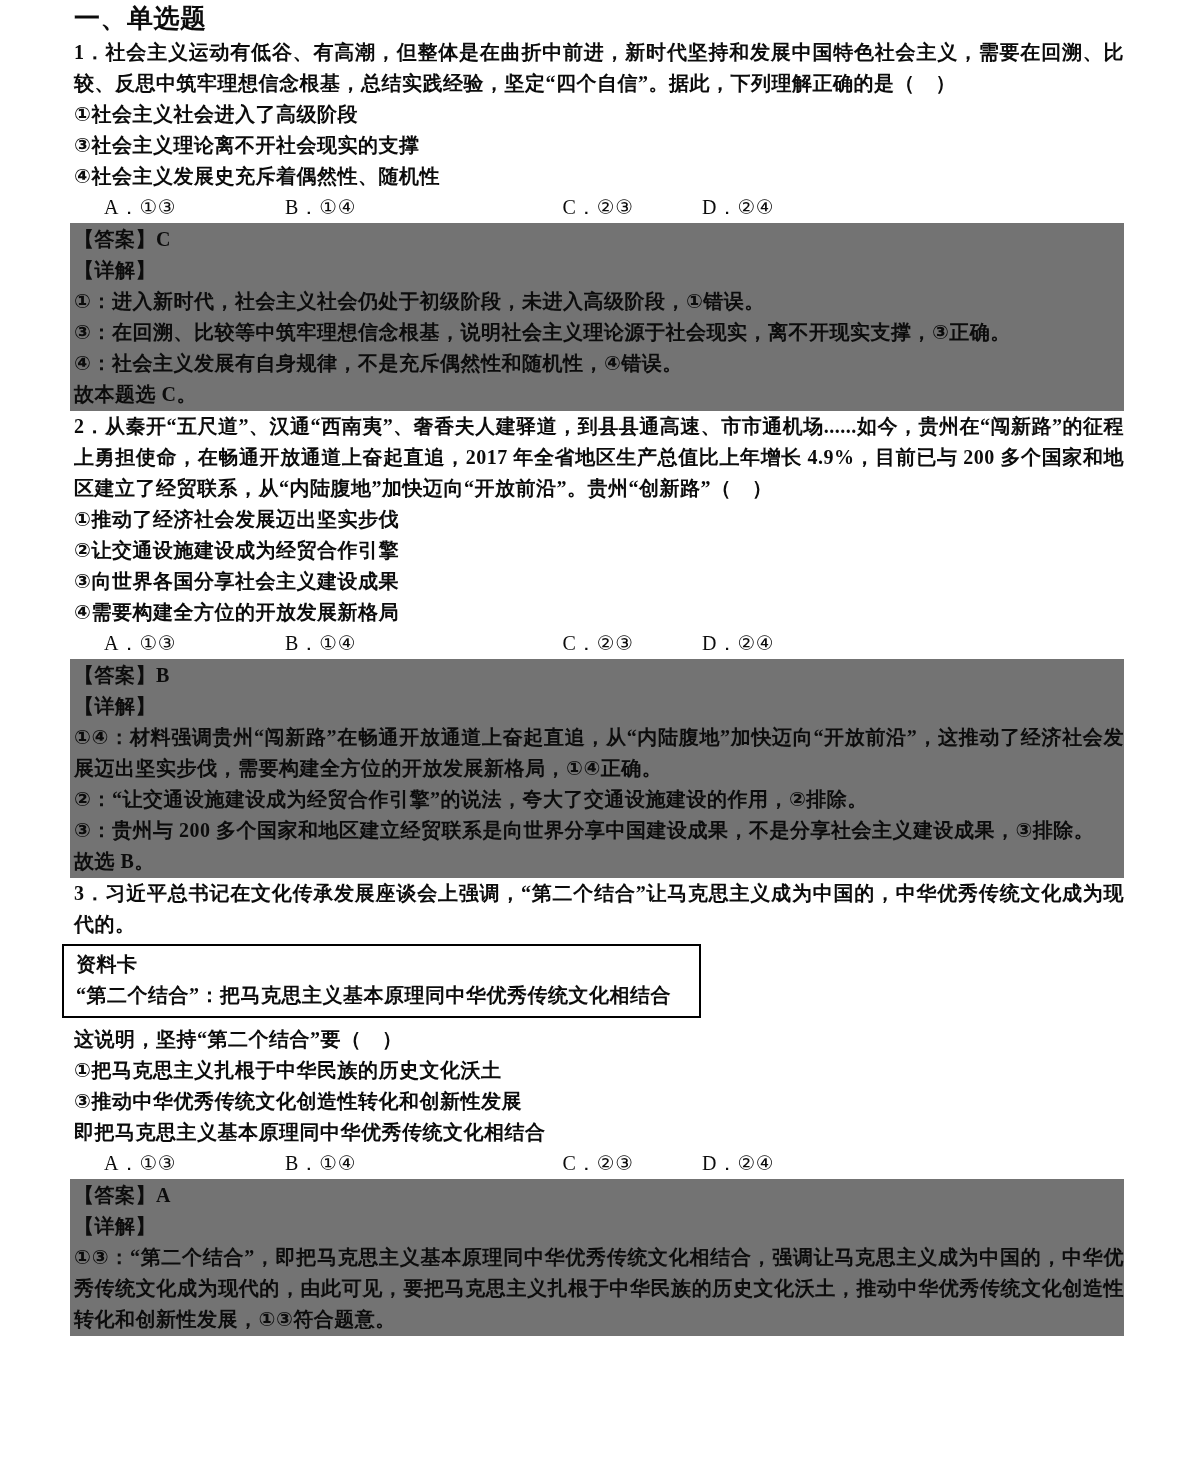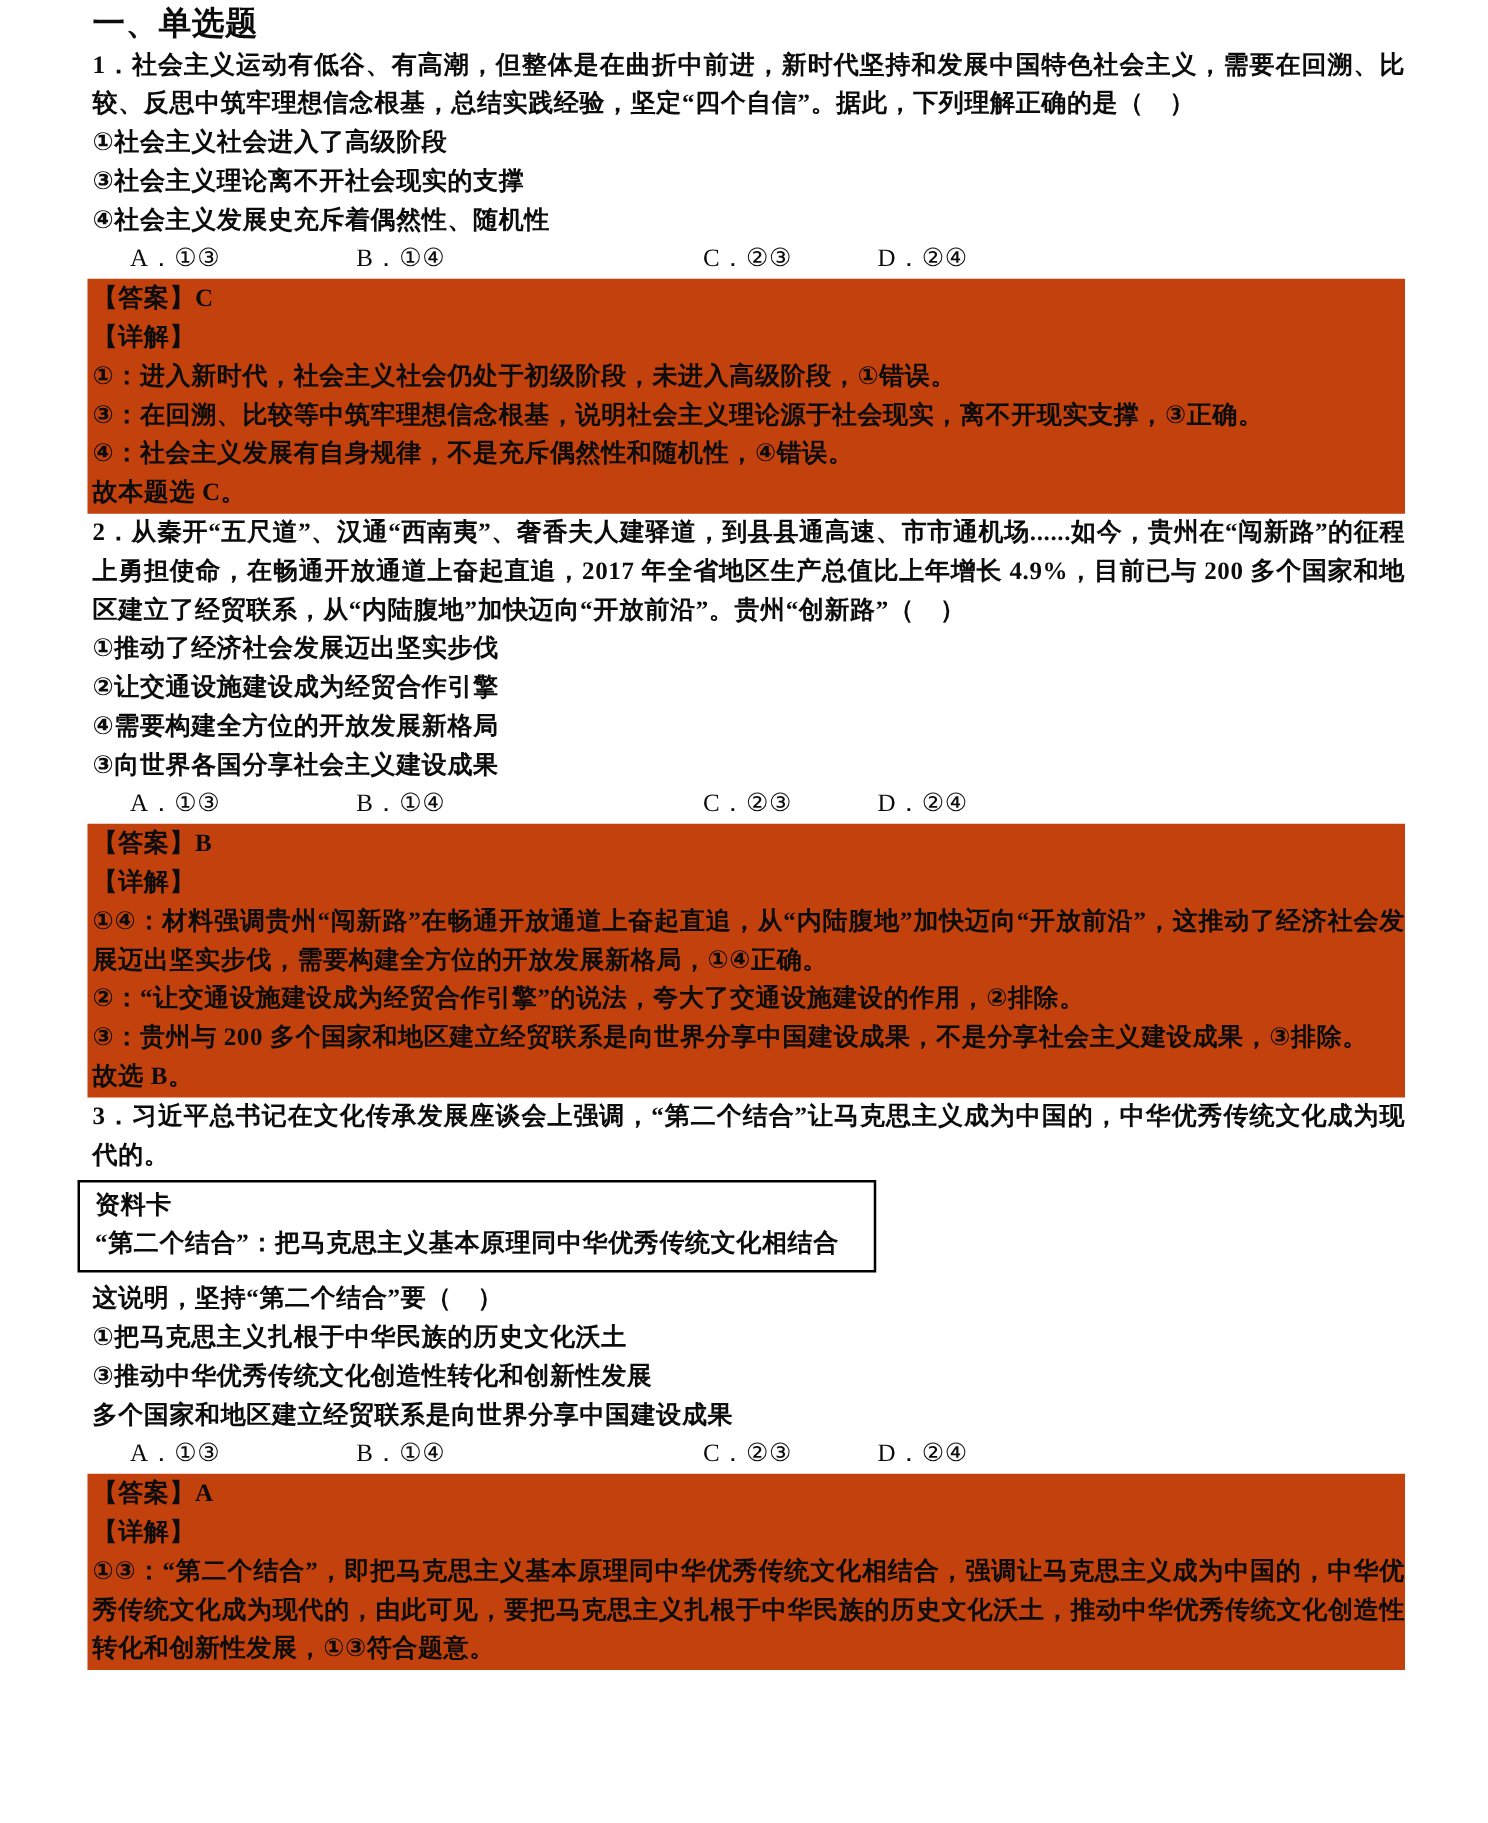--- a/index.html
+++ b/index.html
@@ -37,21 +37,21 @@
     height: 31px;
     padding-left: 34px;
     white-space: nowrap;
     text-align: left;
   }
   .ch { display: inline-block; }
   .ch-a { width: 181px; }
   .ch-b { width: 209px; }
   .ch-c { width: 208px; text-align: center; }
   .answer-block {
-    background: #c2410c;
+    background: #737373;
     padding: 1px 0 1px 0;
   }
   .material-card {
     border: 2px solid #000000;
     width: 617px;
     margin: 4px 0 6px -8px;
     padding: 3px 6px 5px 12px;
   }
   .material-card p { padding-left: 0; }
 </style>
@@ -77,22 +77,22 @@
       <p>③：在回溯、比较等中筑牢理想信念根基，说明社会主义理论源于社会现实，离不开现实支撑，③正确。</p>
       <p>④：社会主义发展有自身规律，不是充斥偶然性和随机性，④错误。</p>
       <p>故本题选 C。</p>
     </div>
   </section>
 
   <section>
     <p>2．从秦开“五尺道”、汉通“西南夷”、奢香夫人建驿道，到县县通高速、市市通机场......如今，贵州在“闯新路”的征程上勇担使命，在畅通开放通道上奋起直追，2017 年全省地区生产总值比上年增长 4.9%，目前已与 200 多个国家和地区建立了经贸联系，从“内陆腹地”加快迈向“开放前沿”。贵州“创新路”（　）</p>
     <p>①推动了经济社会发展迈出坚实步伐</p>
     <p>②让交通设施建设成为经贸合作引擎</p>
+    <p>③向世界各国分享社会主义建设成果</p>
     <p>④需要构建全方位的开放发展新格局</p>
-    <p>③向世界各国分享社会主义建设成果</p>
     <div class="choices">
       <span class="ch ch-a">A．①③</span><span class="ch ch-b">B．①④</span><span class="ch ch-c">C．②③</span><span class="ch ch-d">D．②④</span>
     </div>
     <div class="answer-block">
       <p>【答案】B</p>
       <p>【详解】</p>
       <p>①④：材料强调贵州“闯新路”在畅通开放通道上奋起直追，从“内陆腹地”加快迈向“开放前沿”，这推动了经济社会发展迈出坚实步伐，需要构建全方位的开放发展新格局，①④正确。</p>
       <p>②：“让交通设施建设成为经贸合作引擎”的说法，夸大了交通设施建设的作用，②排除。</p>
       <p>③：贵州与 200 多个国家和地区建立经贸联系是向世界分享中国建设成果，不是分享社会主义建设成果，③排除。</p>
       <p>故选 B。</p>
@@ -101,21 +101,21 @@
 
   <section>
     <p>3．习近平总书记在文化传承发展座谈会上强调，“第二个结合”让马克思主义成为中国的，中华优秀传统文化成为现代的。</p>
     <div class="material-card">
       <p>资料卡</p>
       <p>“第二个结合”：把马克思主义基本原理同中华优秀传统文化相结合</p>
     </div>
     <p>这说明，坚持“第二个结合”要（　）</p>
     <p>①把马克思主义扎根于中华民族的历史文化沃土</p>
     <p>③推动中华优秀传统文化创造性转化和创新性发展</p>
-    <p>多个国家和地区建立经贸联系是向世界分享中国建设成果</p>
+    <p>即把马克思主义基本原理同中华优秀传统文化相结合</p>
     <div class="choices">
       <span class="ch ch-a">A．①③</span><span class="ch ch-b">B．①④</span><span class="ch ch-c">C．②③</span><span class="ch ch-d">D．②④</span>
     </div>
     <div class="answer-block">
       <p>【答案】A</p>
       <p>【详解】</p>
       <p>①③：“第二个结合”，即把马克思主义基本原理同中华优秀传统文化相结合，强调让马克思主义成为中国的，中华优秀传统文化成为现代的，由此可见，要把马克思主义扎根于中华民族的历史文化沃土，推动中华优秀传统文化创造性转化和创新性发展，①③符合题意。</p>
     </div>
   </section>
 

